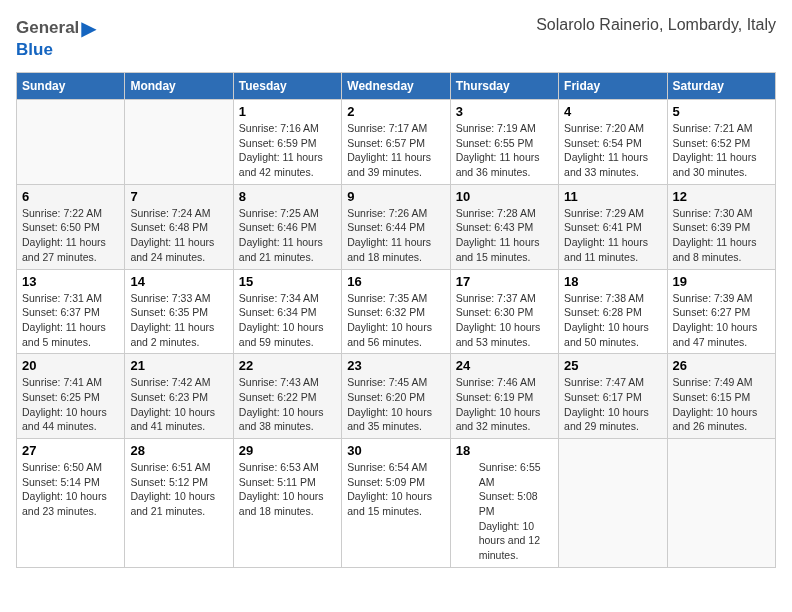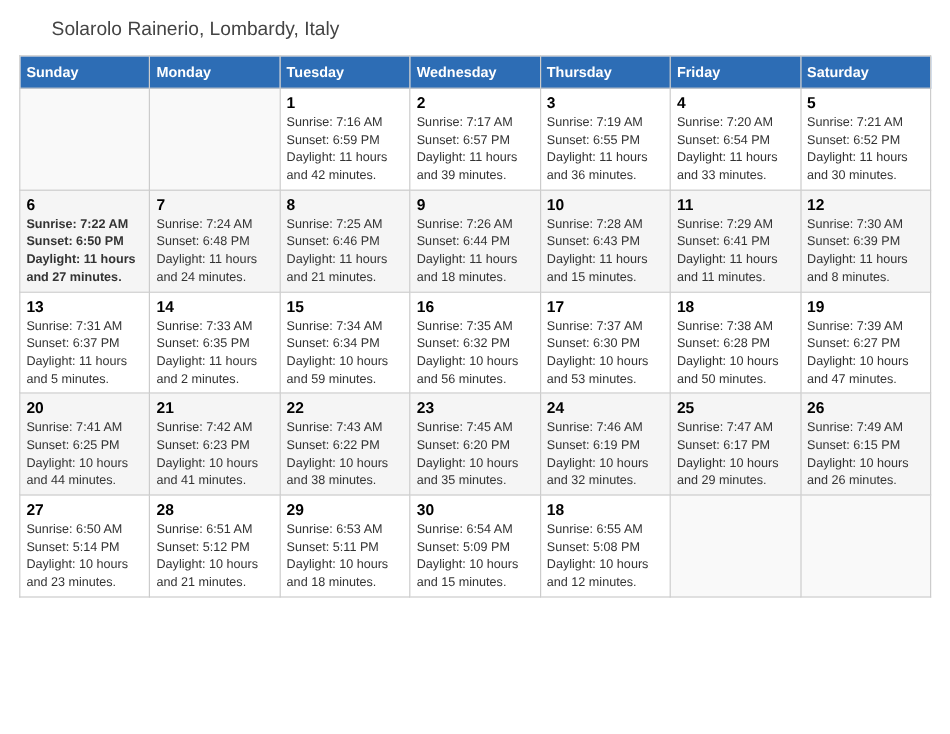--- a/index.html
+++ b/index.html
@@ -90,20 +90,29 @@
     }
     .logo-bird {
       color: #1565c0;
       font-size: 20px;
     }
   </style>
 </head>
 <body>
 
 <div class="header-area">
+  <div class="logo">
+    <div class="logo-wrapper">
+      <span class="logo-text-general">General</span>
+      <span class="logo-bird">▶</span>
+    </div>
+    <div>
+      <span class="logo-text-blue">Blue</span>
+    </div>
+  </div>
   <div class="title-area">
     <div class="location-title">Solarolo Rainerio, Lombardy, Italy</div>
   </div>
 </div>
 
 <table class="calendar">
   <thead>
     <tr id="weekday-header">
     <th>Sunday</th>
         <th>Monday</th>
@@ -145,21 +154,21 @@
         <td>
           <span class="day-number">5</span>
           <div class="day-info" style="white-space: pre-line;">Sunrise: 7:21 AM
 Sunset: 6:52 PM
 Daylight: 11 hours and 30 minutes.</div>
         </td>
       </tr>
       <tr>
         <td>
           <span class="day-number">6</span>
-          <div class="day-info" style="white-space: pre-line; font-weight: bold;">Sunrise: 7:22 AM
+          <div class="day-info" style="white-space: pre-line;">Sunrise: 7:22 AM
 Sunset: 6:50 PM
 Daylight: 11 hours and 27 minutes.</div>
         </td>
         <td>
           <span class="day-number">7</span>
           <div class="day-info" style="white-space: pre-line;">Sunrise: 7:24 AM
 Sunset: 6:48 PM
 Daylight: 11 hours and 24 minutes.</div>
         </td>
         <td>
@@ -301,21 +310,21 @@
 Daylight: 10 hours and 18 minutes.</div>
         </td>
         <td>
           <span class="day-number">30</span>
           <div class="day-info" style="white-space: pre-line;">Sunrise: 6:54 AM
 Sunset: 5:09 PM
 Daylight: 10 hours and 15 minutes.</div>
         </td>
         <td>
           <span class="day-number">18</span>
-          <div class="day-info" style="white-space: pre-line;">Sunrise: 6:55 AM
+          <div class="day-info" style="white-space: pre-line; margin-left: 23px;">Sunrise: 6:55 AM
 Sunset: 5:08 PM
 Daylight: 10 hours and 12 minutes.</div>
         </td>
         <td class="empty-cell"></td>
         <td class="empty-cell"></td>
       </tr>
     </tbody>
 </table>
 
 </body></html>

